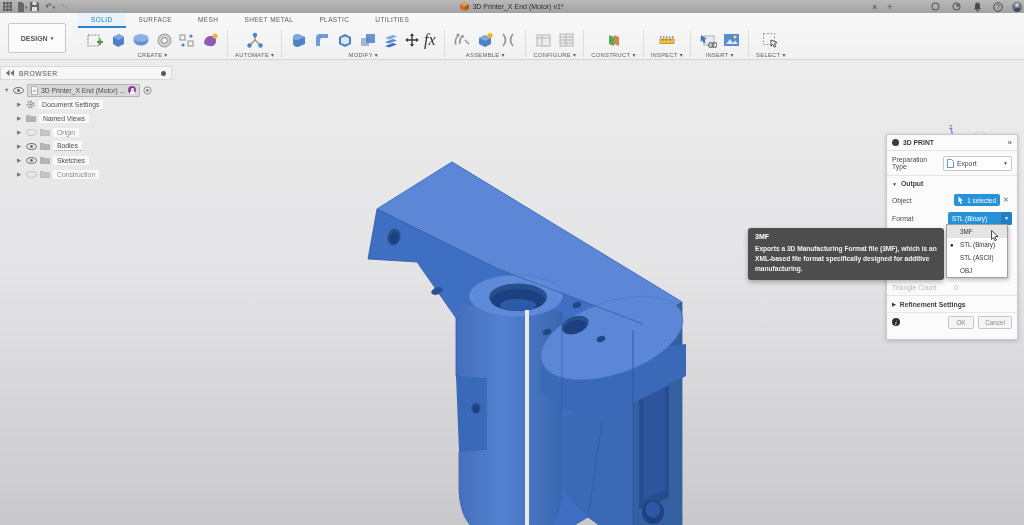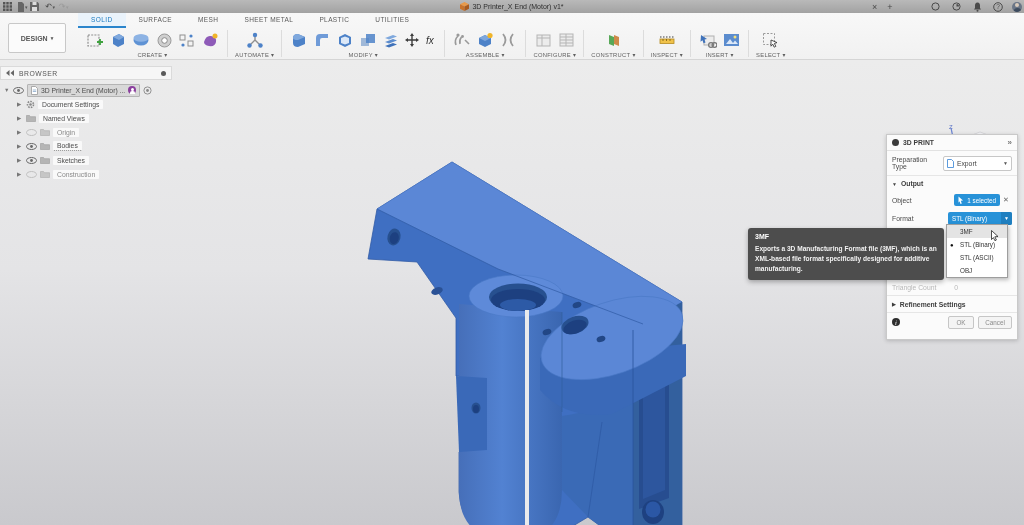--- a/index.html
+++ b/index.html
@@ -37,21 +37,21 @@
     color:#5a5a5a; border-bottom:2px solid transparent; }
   .tab.active { color:#1b7ac0; border-bottom-color:#2a85cc; background:#eaf3fb; }
   #groups { position:absolute; left:78px; top:15px; height:31px; display:flex; align-items:stretch; }
   .group { display:flex; flex-direction:column; align-items:center; padding:0 7px; }
   .group-icons { flex:1; display:flex; align-items:center; gap:3px; }
   .group-label { font-size:5.8px; color:#5f5f5f; letter-spacing:.3px; display:flex; gap:2px;
     align-items:center; padding-bottom:1px; }
   .gsep { width:1px; background:#dcdcdc; margin:2px 0; }
   .ic { width:20px; height:20px; display:flex; align-items:center; justify-content:center; }
   .ic.sm { width:15px; }
-  .fx { font-family:Liberation Sans, sans-serif; font-style:italic; font-size:10px; color:#333; }
+  .fx { font-family:Liberation Serif, serif; font-style:italic; font-size:16px; color:#333; }
 
   
   #canvas { position:absolute; left:0; top:60px; width:1024px; height:465px;
     background:linear-gradient(#ececec 0%, #e4e4e6 45%, #c9c9cd 100%); }
 
   
   #browser { position:absolute; left:0px; top:66px; width:172px; z-index:20; font-size:6.8px; color:#4c4c4c; }
   #browser-header { height:14px; background:rgba(246,246,246,.96); border:1px solid #dadada;
     display:flex; align-items:center; padding:0 5px; gap:5px; letter-spacing:.5px; color:#555; }
   #browser-header .dot { margin-left:auto; width:5px; height:5px; border-radius:50%; background:#5a5a5a; }

